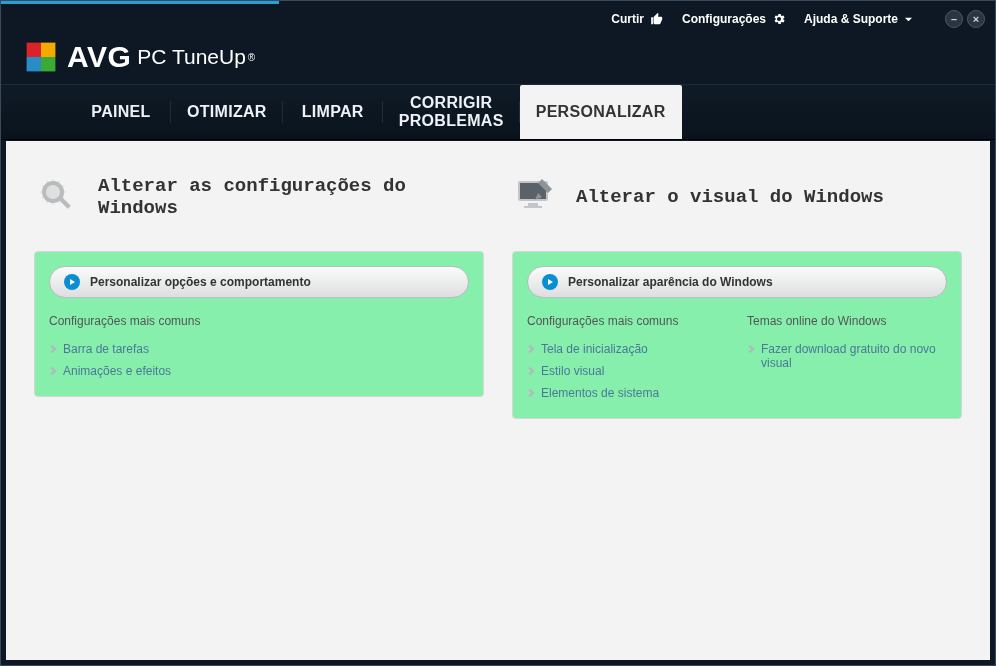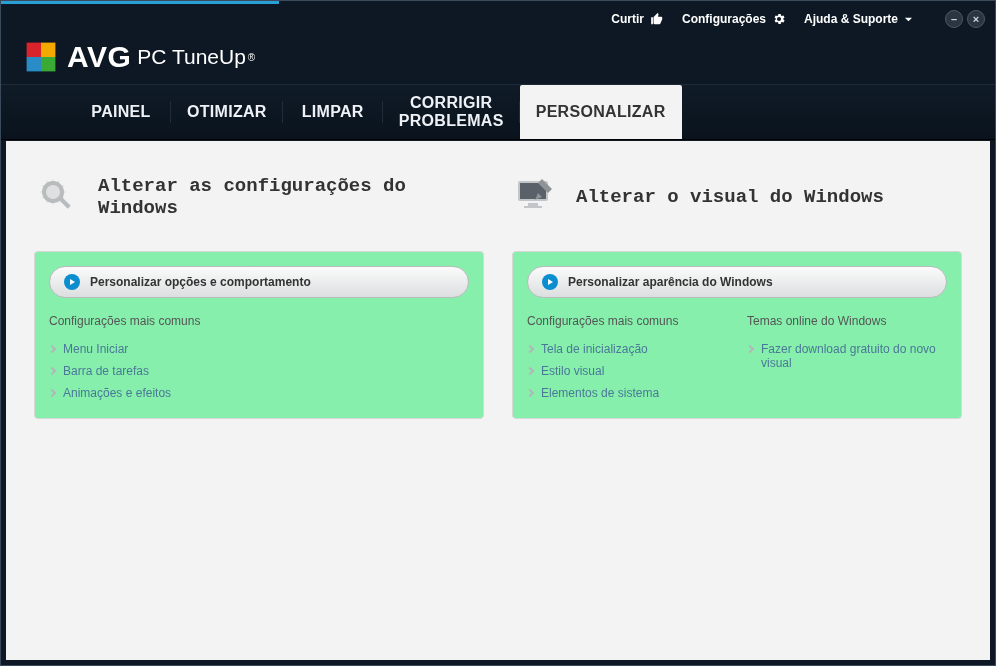--- a/index.html
+++ b/index.html
@@ -229,24 +229,20 @@
         <div class="htxt">Alterar as configurações do Windows</div>
       </div>
       <div class="card">
         <div class="pill">
           <span class="play"></span>
           <span>Personalizar opções e comportamento</span>
         </div>
         <div class="sub">
           <div class="subhead">Configurações mais comuns</div>
           <ul class="linklist">
-            <li>
-                <span class="chev"></span>
-                <span>Menu Iniciar</span>
-              </li>
             <li>
                 <span class="chev"></span>
                 <span>Barra de tarefas</span>
               </li>
             <li>
                 <span class="chev"></span>
                 <span>Animações e efeitos</span>
               </li>
           </ul>
         </div>

